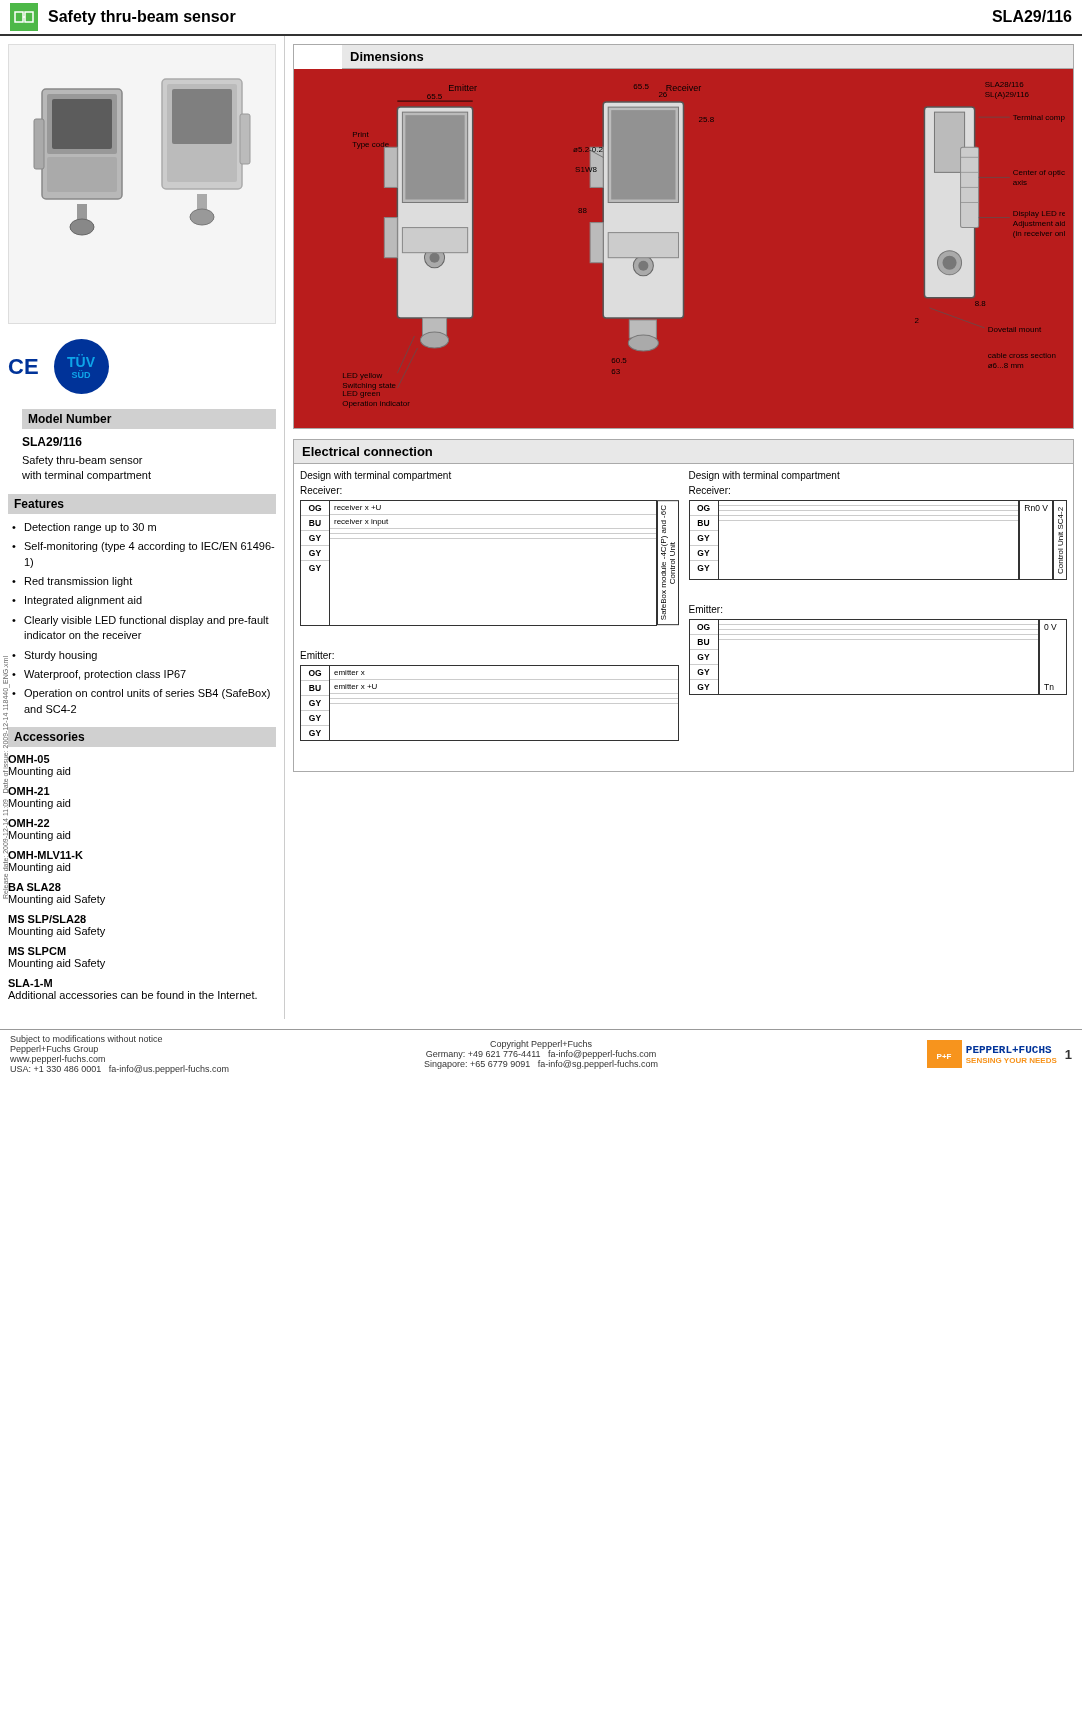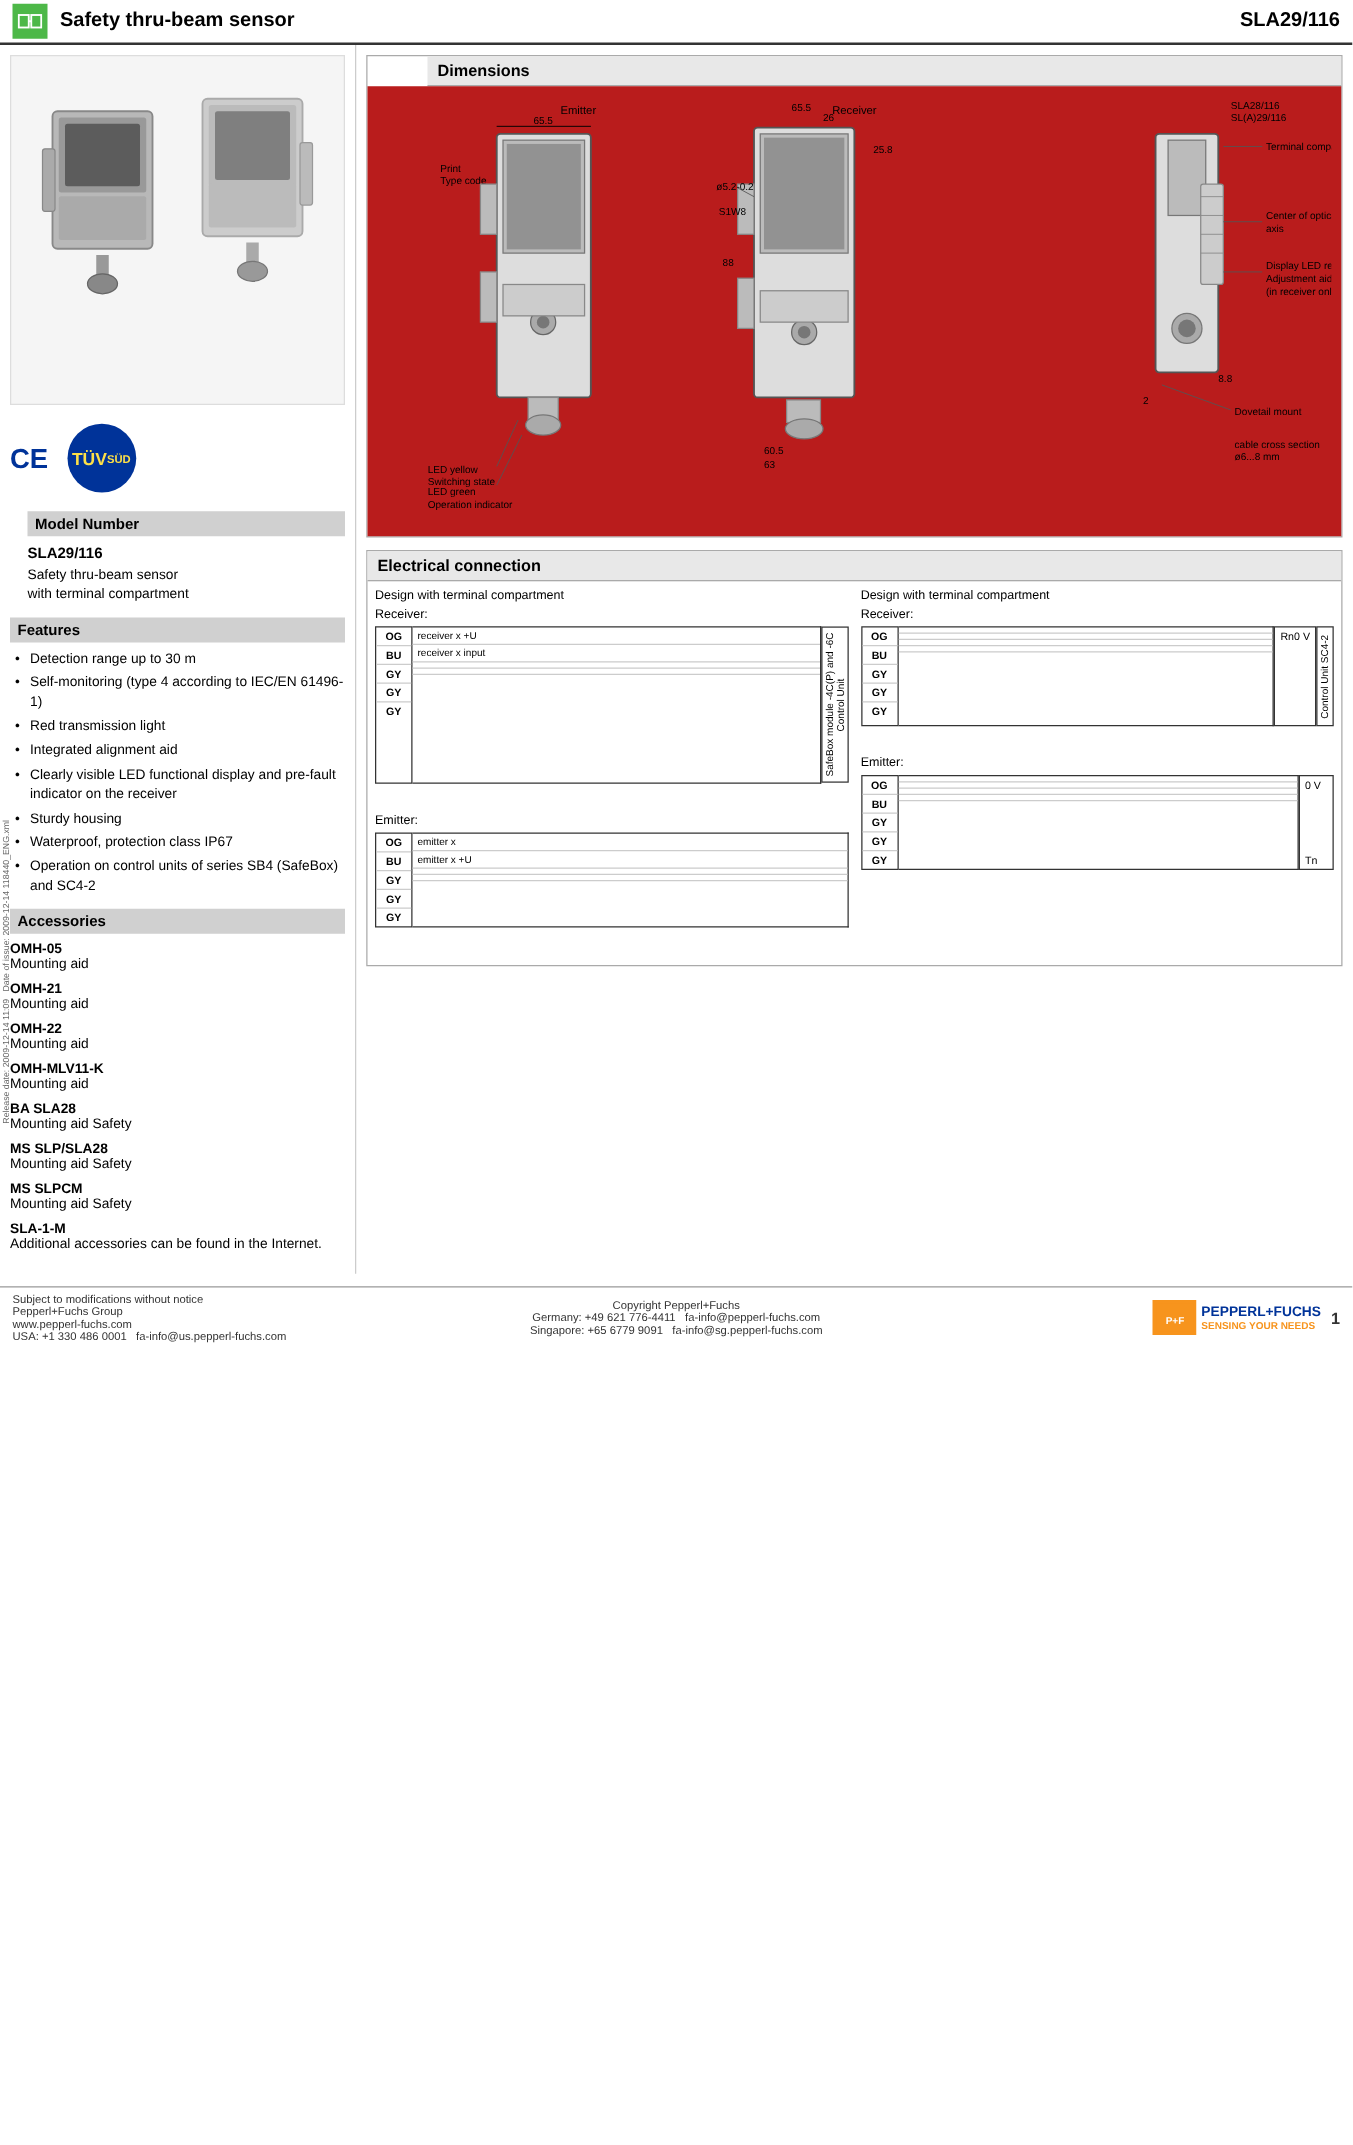--- a/index.html
+++ b/index.html
@@ -79,24 +79,24 @@
       font-weight: bold;
       color: #003399;
     }
 
     .tuv-icon {
       width: 55px;
       height: 55px;
       border-radius: 50%;
       background: #003399;
       display: flex;
-      flex-direction: row;
+      flex-direction: column;
       align-items: center;
       justify-content: center;
-      color: #fde047;
+      color: #0ea5e9;
       font-weight: bold;
       font-size: 13px;
     }
     .tuv-icon .tuv-text { font-size: 14px; font-weight: 900; }
     .tuv-icon .sud-text { font-size: 9px; }
 
     .section-header {
       background: #d0d0d0;
       font-weight: bold;
       font-size: 12px;
@@ -207,20 +207,21 @@
       height: 28px;
       display: flex;
       align-items: center;
       justify-content: center;
     }
 
     .pf-logo-text {
       font-size: 11px;
       font-weight: bold;
       color: #003399;
+      font-family: Liberation Mono, monospace;
     }
 
     .pf-slogan {
       font-size: 8px;
       color: #f7941d;
       font-weight: bold;
       white-space: nowrap;
     }
 
     .page-num {

